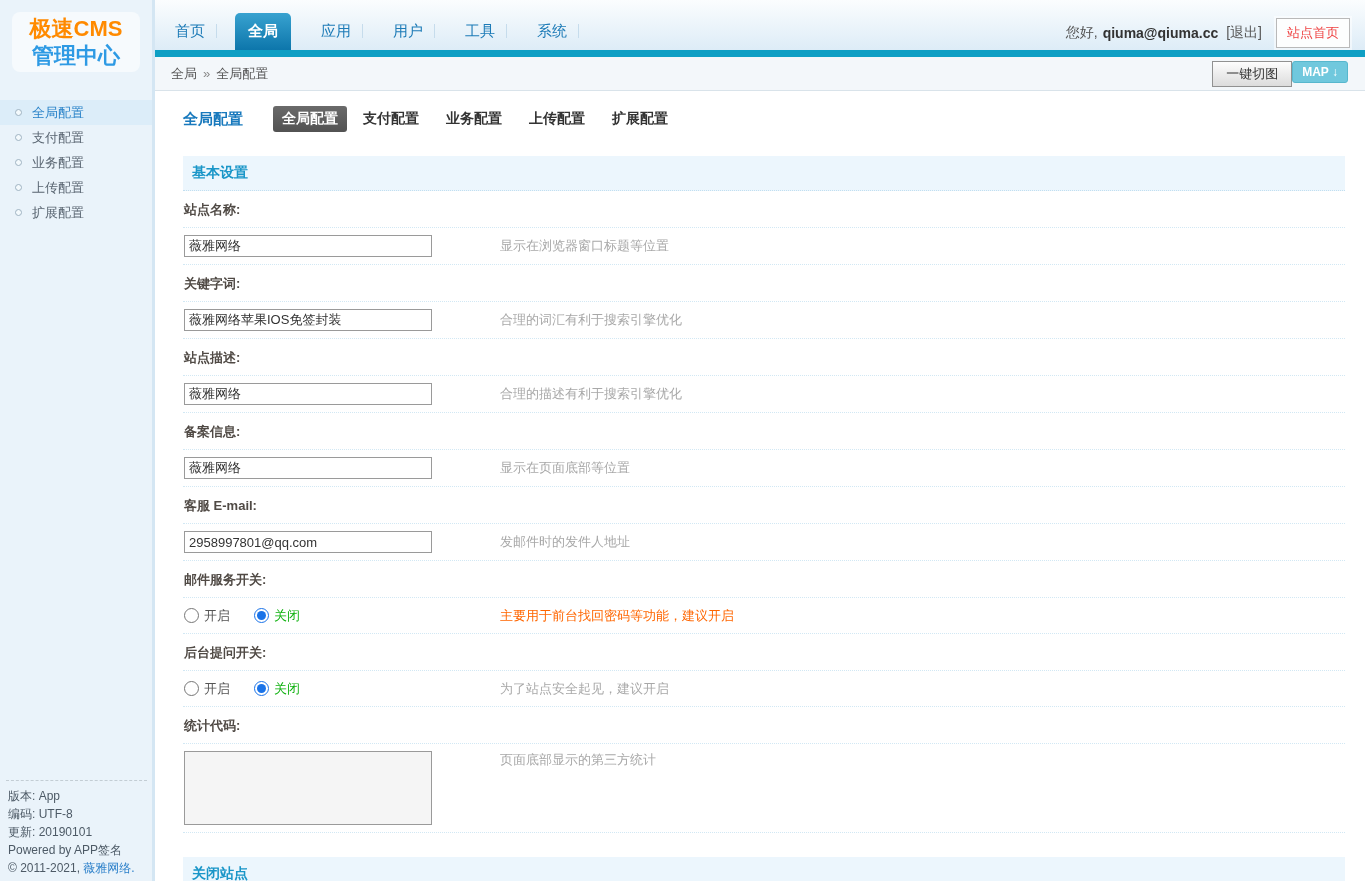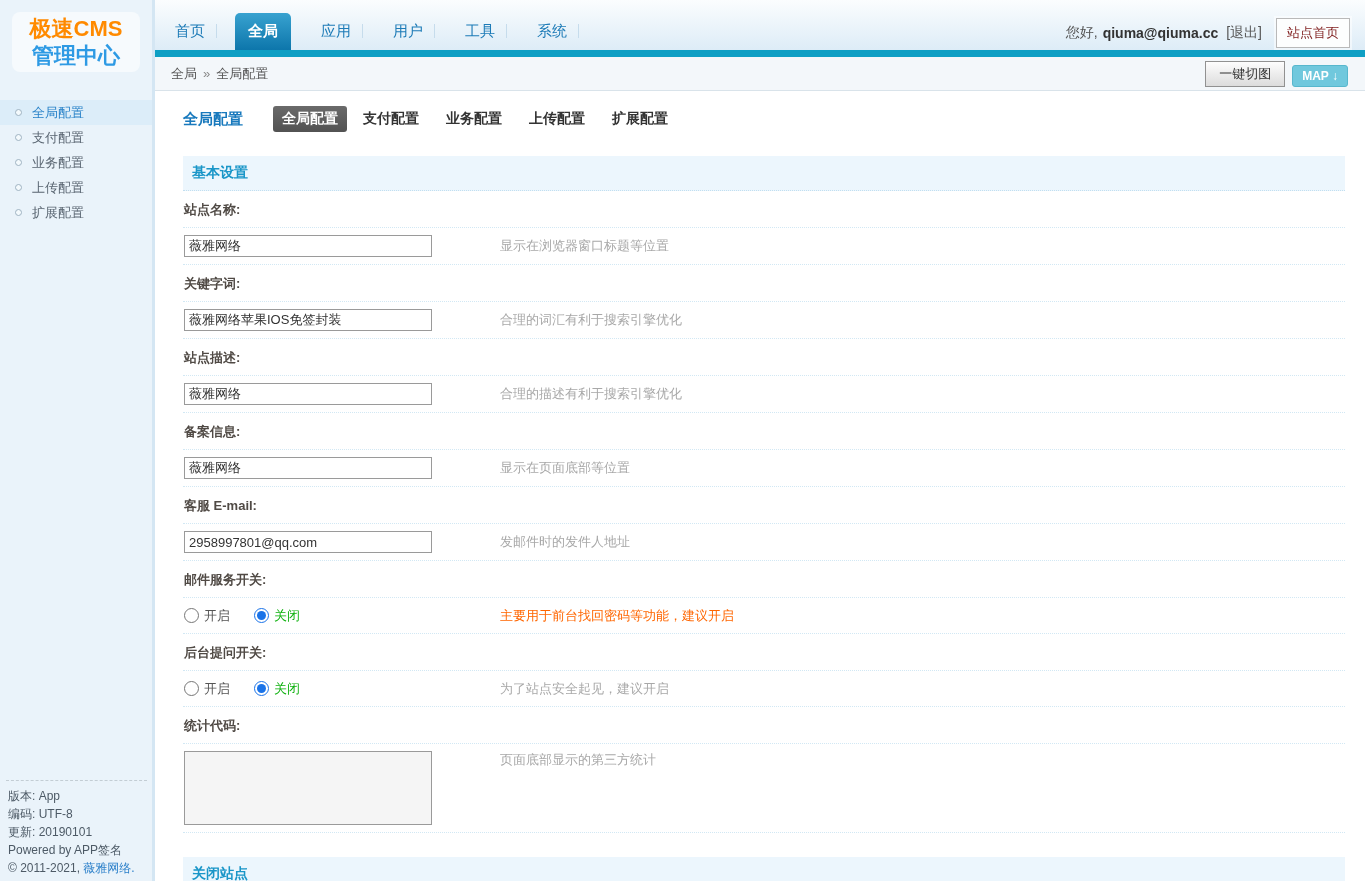--- a/index.html
+++ b/index.html
@@ -57,33 +57,33 @@
     border-radius: 5px 5px 0 0; padding: 9px 13px 9px;
   }
   .user-info {
     position: absolute; right: 15px; top: 0; height: 65px;
     display: flex; align-items: center; font-size: 14px; color: #555;
   }
   .user-greeting { margin-right: 5px; }
   .user-email { font-weight: bold; color: #333; margin-right: 8px; }
   .logout-link { color: #555; cursor: pointer; margin-right: 14px; }
   .site-home-btn {
-    background: #fdfefe; border: 1px solid #b9b9b9; color: #7f1d1d;
+    background: #fdfefe; border: 1px solid #b9b9b9; color: #ef4444;
     font-size: 13px; padding: 5px 10px; cursor: pointer;
     font-family: Liberation Sans, sans-serif; box-shadow: 0 0 0 2px rgba(255,255,255,.5);
   }
 
   .teal-bar { height: 7px; flex-shrink: 0; background: #0e9fc4; }
 
   .crumb-bar {
     height: 34px; flex-shrink: 0; background: #f3f7fa; border-bottom: 1px solid #d9e3ea;
     display: flex; align-items: center; padding: 0 17px 0 16px; font-size: 13px; color: #555;
   }
   .crumb-sep { color: #888; margin: 0 6px; }
-  .crumb-right { margin-left: auto; display: flex; align-items: flex-end; gap: 7px; }
+  .crumb-right { margin-left: auto; display: flex; align-items: flex-start; }
   .snap-btn {
     border: 1px solid #919191; background: linear-gradient(#fdfdfd, #dcdcdc);
     color: #333; font-size: 13px; padding: 3px 13px; cursor: pointer; font-family: inherit;
   }
   .map-btn {
     background: #70c8dd; border: 1px solid #57b7cd; border-radius: 3px;
     color: #fff; font-weight: bold; font-size: 12px; padding: 3px 9px; cursor: pointer; font-family: inherit;
   }
 
   

